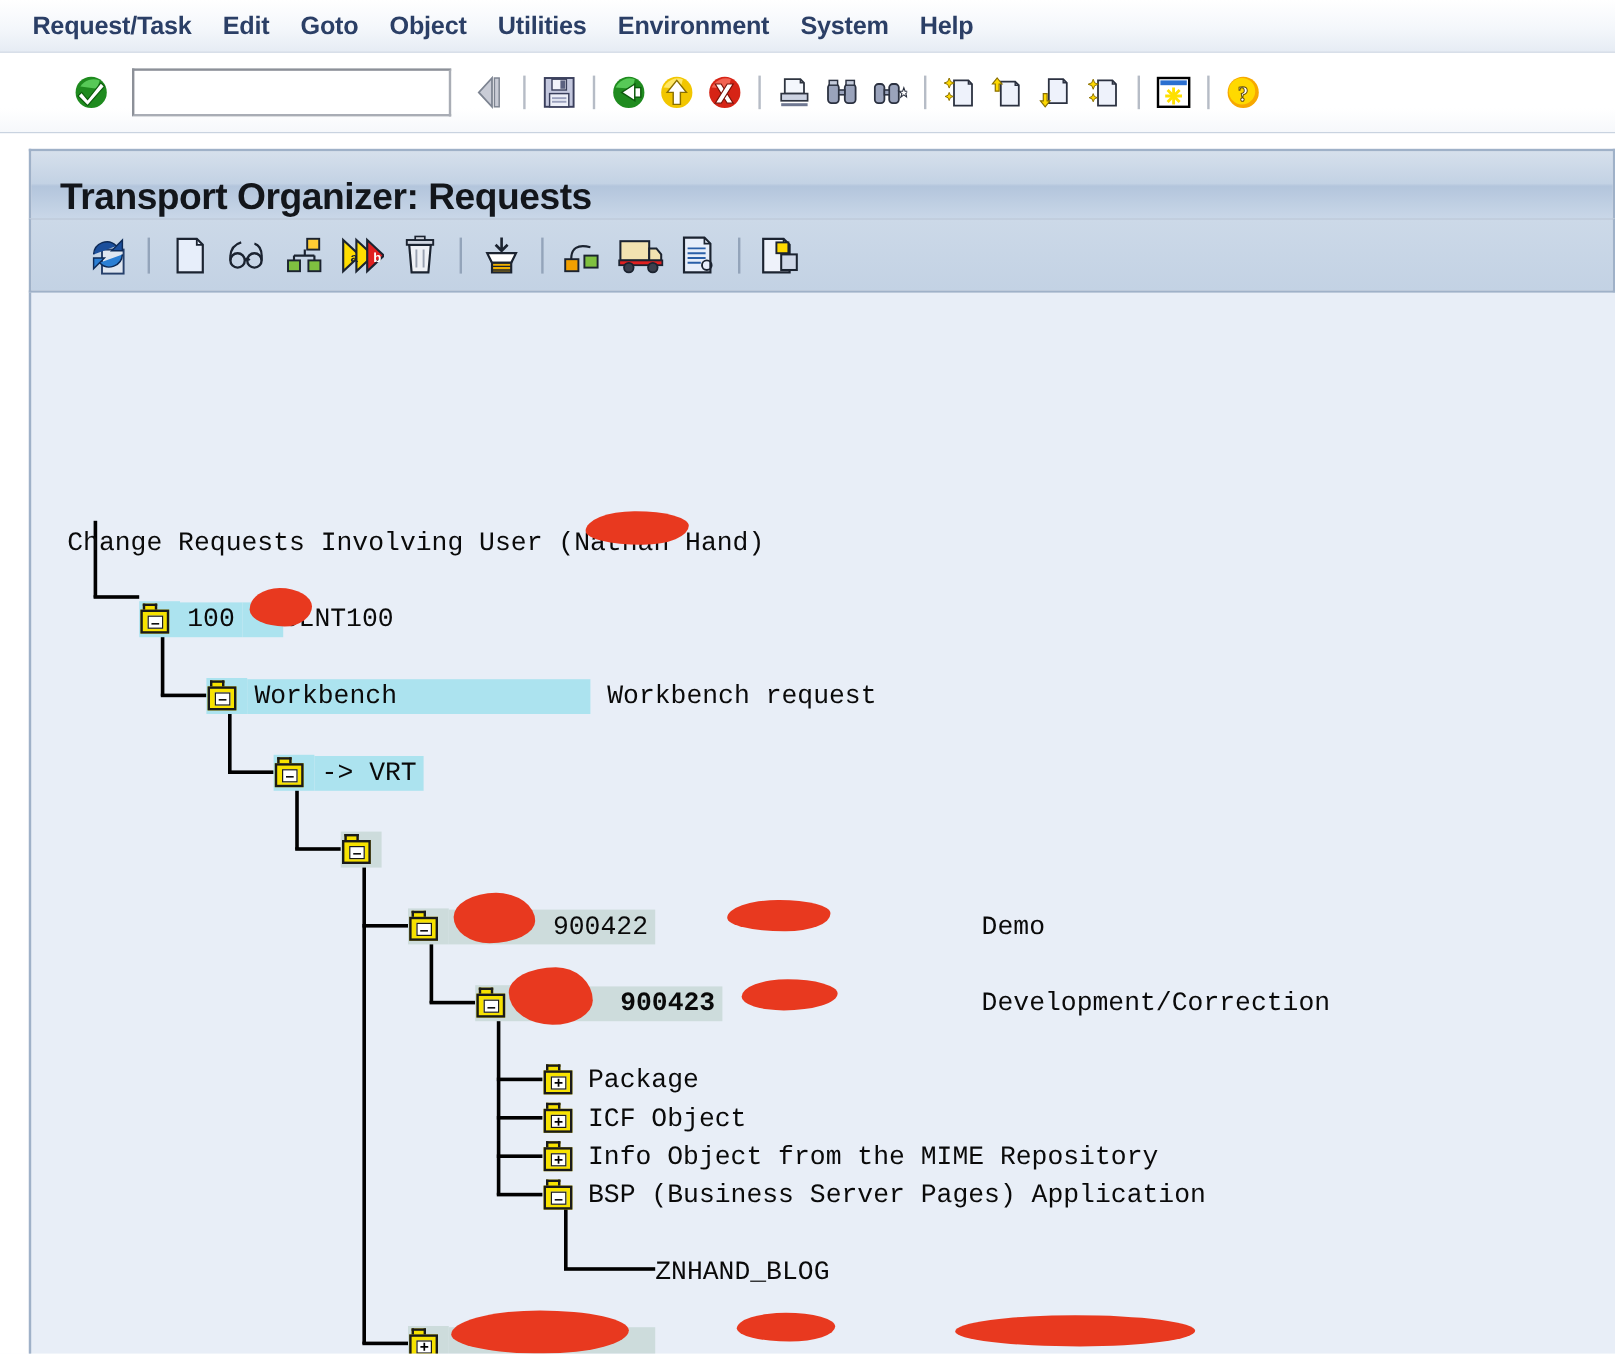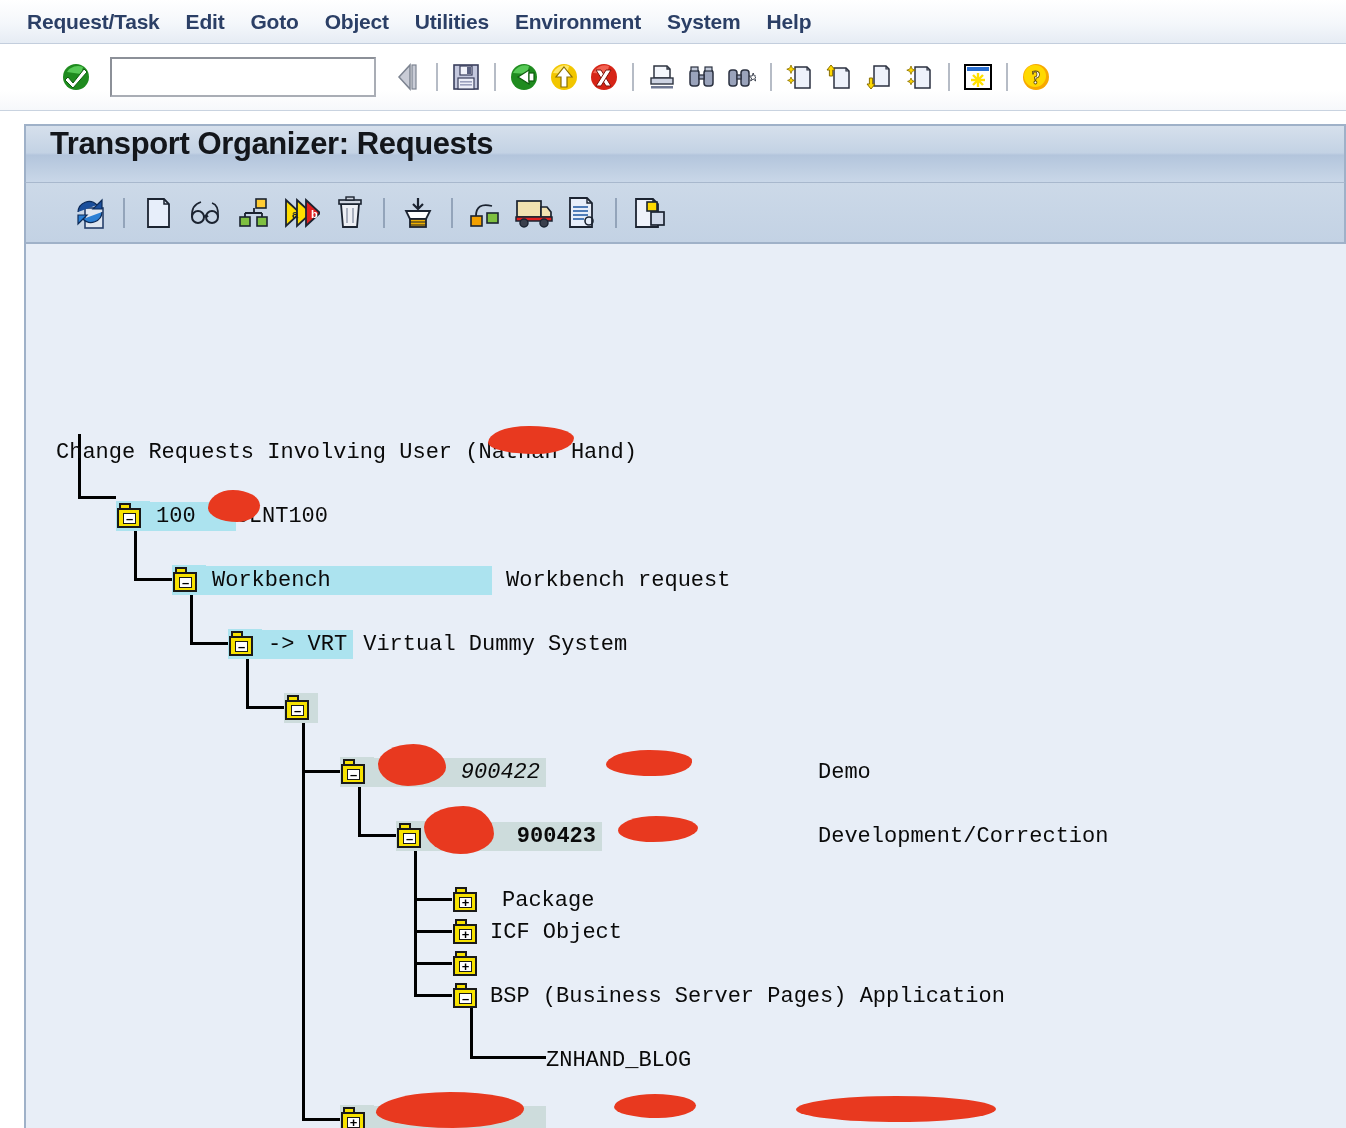--- a/index.html
+++ b/index.html
@@ -68,21 +68,21 @@
     left: 0; top: 112px; right: 0; bottom: 0;
     background: #ffffff;
     padding: 12px 0 0 24px;
   }
   .titlebar {
     height: 58px;
     background: linear-gradient(to bottom, #d6e0ec 0%, #c3d2e4 48%, #b3c5dc 52%, #c9d7e8 100%);
     border: 2px solid #9fb1c8;
     border-bottom: none;
     display: flex;
-    align-items: flex-start;
+    align-items: flex-end;
     padding-left: 24px;
   }
   .title-text {
     font-size: 31px;
     font-weight: bold;
     color: #13161b;
     letter-spacing: -0.4px;
   }
   .apptoolbar {
     height: 62px;
@@ -524,42 +524,41 @@
 
       <div class="trow" style="left:202px; top:384px;">
         <span class="folder-wrap hl-cyan">
           <span class="folder">
             <span class="ftab"></span>
               <span class="fbox"></span>
             <span class="fsign">–</span>
           </span>
         </span>
         <span class="lbl hl-cyan" style="padding:2px 6px;">-&gt; VRT</span>
-        <span class="lbl plain" style="margin-left:10px;">Virtual Dummy System</span>
       </div>
 
       <div class="trow" style="left:258px; top:448px;">
         <span class="folder-wrap hl-sage">
           <span class="folder">
             <span class="ftab"></span>
               <span class="fbox"></span>
             <span class="fsign">–</span>
           </span>
         </span>
       </div>
 
       <div class="trow" style="left:314px; top:512px;">
         <span class="folder-wrap hl-sage">
           <span class="folder">
             <span class="ftab"></span>
               <span class="fbox"></span>
             <span class="fsign">–</span>
           </span>
         </span>
-        <span class="lbl hl-sage" style="padding:2px 6px;width:172px;text-align:right;font-style:italic;">900422</span>
+        <span class="lbl hl-sage" style="padding:2px 6px;width:172px;text-align:right;">900422</span>
         <span class="lbl plain" style="margin-left:86px;width:186px;">&nbsp;</span>
         <span class="lbl plain">Demo</span>
       </div>
 
       <div class="trow" style="left:370px; top:576px;">
         <span class="folder-wrap hl-sage">
           <span class="folder">
             <span class="ftab"></span>
               <span class="fbox"></span>
             <span class="fsign">–</span>
@@ -571,21 +570,21 @@
       </div>
 
       <div class="trow" style="left:426px; top:640px;">
         <span class="folder-wrap plain">
           <span class="folder">
             <span class="ftab"></span>
               <span class="fbox"></span>
             <span class="fsign">+</span>
           </span>
         </span>
-        <span class="lbl plain" style="margin-left:16px;">Package</span>
+        <span class="lbl plain" style="margin-left:4px;">Package</span>
       </div>
 
       <div class="trow" style="left:426px; top:672px;">
         <span class="folder-wrap plain">
           <span class="folder">
             <span class="ftab"></span>
               <span class="fbox"></span>
             <span class="fsign">+</span>
           </span>
         </span>
@@ -593,20 +592,21 @@
       </div>
 
       <div class="trow" style="left:426px; top:704px;">
         <span class="folder-wrap plain">
           <span class="folder">
             <span class="ftab"></span>
               <span class="fbox"></span>
             <span class="fsign">+</span>
           </span>
         </span>
+        <span class="lbl plain" style="margin-left:4px;">Info Object from the MIME Repository</span>
       </div>
 
       <div class="trow" style="left:426px; top:736px;">
         <span class="folder-wrap plain">
           <span class="folder">
             <span class="ftab"></span>
               <span class="fbox"></span>
             <span class="fsign">–</span>
           </span>
         </span>

